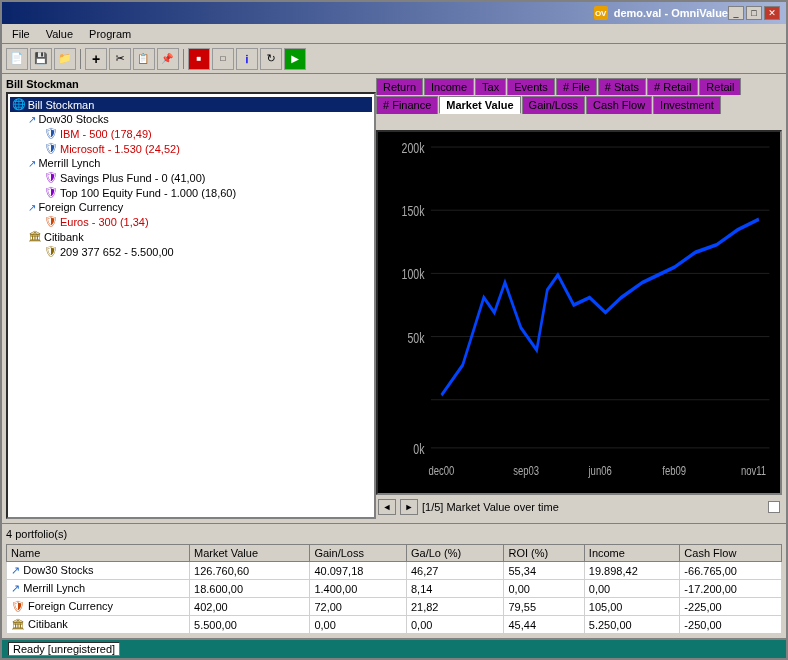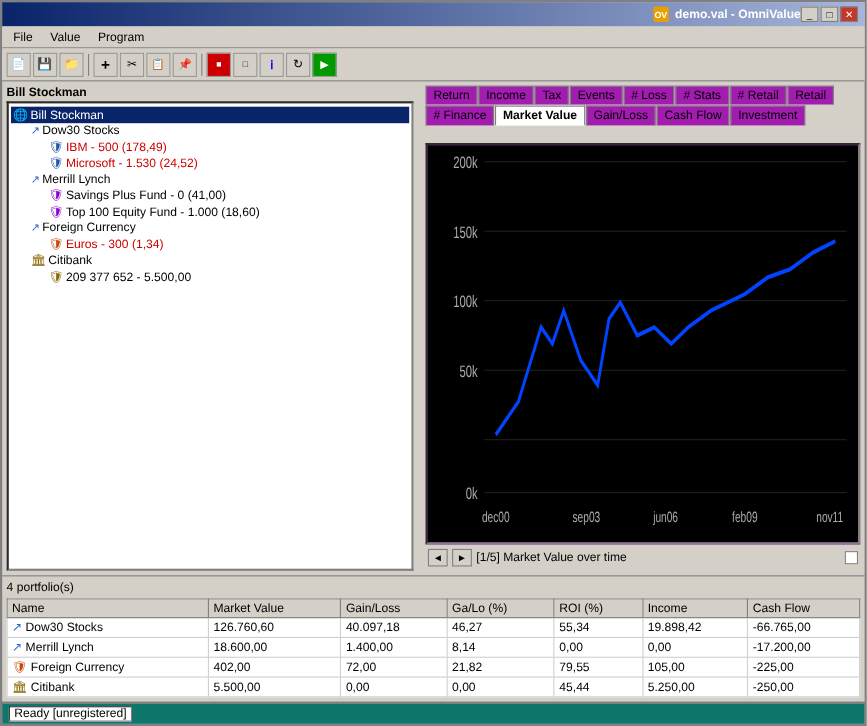--- a/index.html
+++ b/index.html
@@ -117,21 +117,21 @@
       background: #808080;
       margin: 0 2px;
     }
 
     
     .main-content {
       display: flex;
       flex: 1;
       overflow: hidden;
       padding: 4px;
-      gap: 11px;
+      gap: 0;
       justify-content: center;
     }
 
     
     .left-panel {
       width: 370px;
       display: flex;
       flex-direction: column;
       flex-shrink: 0;
     }
@@ -409,21 +409,21 @@
       </div>
     </div>
 
     <div class="right-panel">
 
       <div class="tabs-row1">
         <div class="tab">Return</div>
         <div class="tab">Income</div>
         <div class="tab">Tax</div>
         <div class="tab">Events</div>
-        <div class="tab"># Loss</div>
+        <div class="tab"># File</div>
         <div class="tab"># Stats</div>
         <div class="tab"># Retail</div>
         <div class="tab">Retail</div>
       </div>
 
       <div class="tabs-row2">
         <div class="tab"># Finance</div>
         <div class="tab active">Market Value</div>
         <div class="tab">Gain/Loss</div>
         <div class="tab">Cash Flow</div>

